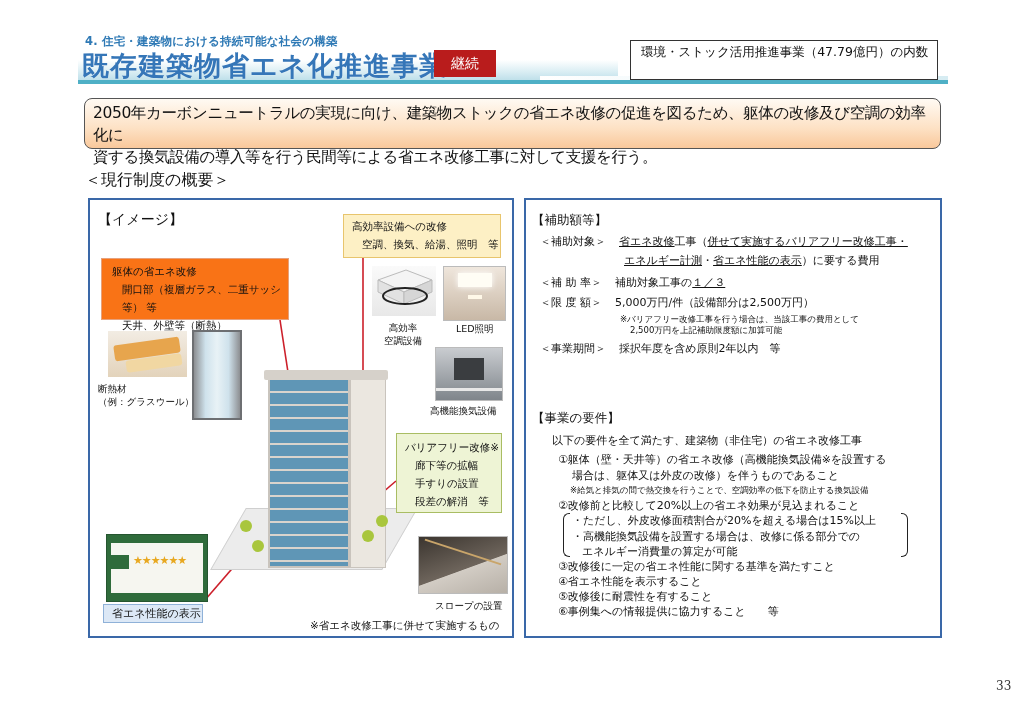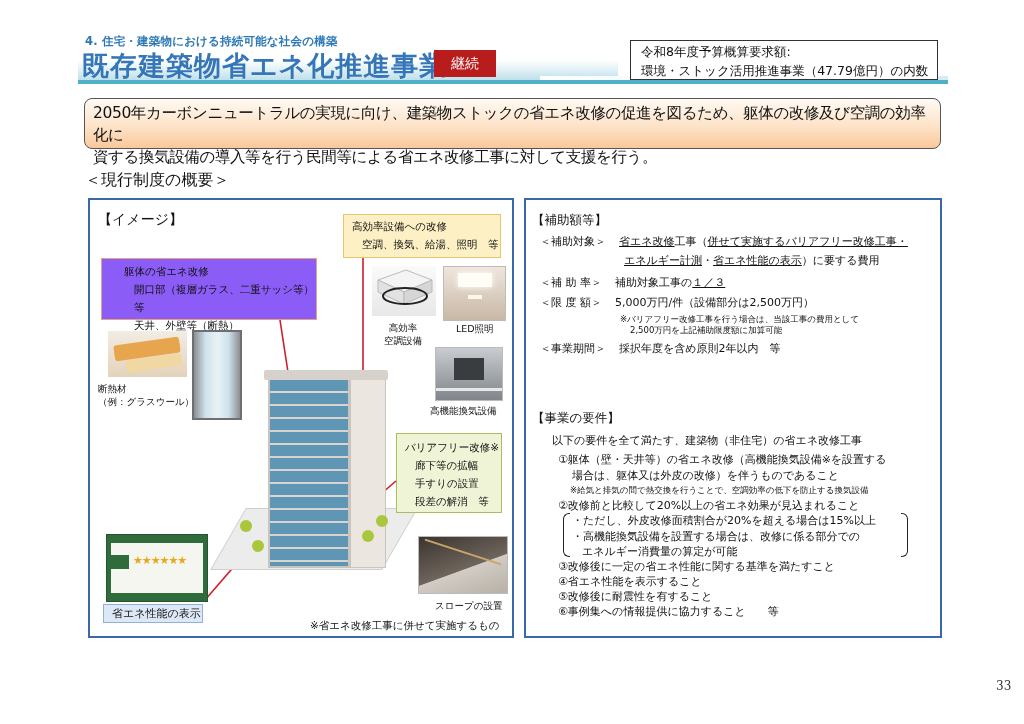--- a/index.html
+++ b/index.html
@@ -39,22 +39,22 @@
 
   .overview-head { left:85px; top:170px; font-size:16px; }
 
   
   .left-panel {
     left:88px; top:198px; width:426px; height:440px; border:2px solid #3a68a8; box-sizing:border-box; background:#fff;
   }
   .image-head { left:98px; top:211px; font-size:14px; }
 
   .callout-body {
-    left:101px; top:258px; width:216px; height:62px; background:#8b5cf6; border:1.5px solid #e6a17d;
-    font-size:10.5px; line-height:18px; padding:3px 0 0 22px; box-sizing:border-box;
+    left:101px; top:258px; width:188px; height:62px; background:#f97316; border:1.5px solid #e6a17d;
+    font-size:10.5px; line-height:18px; padding:3px 0 0 10px; box-sizing:border-box;
   }
   .callout-equip {
     left:343px; top:214px; width:158px; height:44px; background:#fdf0c5; border:1.5px solid #e8c56d;
     font-size:10.5px; line-height:18px; padding:2px 0 0 8px; box-sizing:border-box;
   }
   .callout-bf {
     left:396px; top:433px; width:106px; height:80px; background:#eef4d5; border:1.5px solid #a9bd63;
     font-size:10.5px; line-height:18px; padding:4px 0 0 8px; box-sizing:border-box;
   }
   .callout-label {
@@ -82,21 +82,20 @@
 </head>
 <body>
 
 <div class="abs hdr-band"></div>
 <div class="abs hdr-rule2"></div>
 <div class="abs hdr-rule"></div>
 <div class="abs section-label">4. 住宅・建築物における持続可能な社会の構築</div>
 <div class="abs main-title">既存建築物省エネ化推進事業</div>
 <div class="abs badge-cont">継続</div>
 <div class="abs budget-box">
-  <div>令和8年度予算概算要求額:</div>
   <div>環境・ストック活用推進事業（47.79億円）の内数</div>
 </div>
 
 <div class="abs summary">
   <div>2050年カーボンニュートラルの実現に向け、建築物ストックの省エネ改修の促進を図るため、躯体の改修及び空調の効率化に</div>
   <div>資する換気設備の導入等を行う民間等による省エネ改修工事に対して支援を行う。</div>
 </div>
 
 <div class="abs overview-head">＜現行制度の概要＞</div>
 

